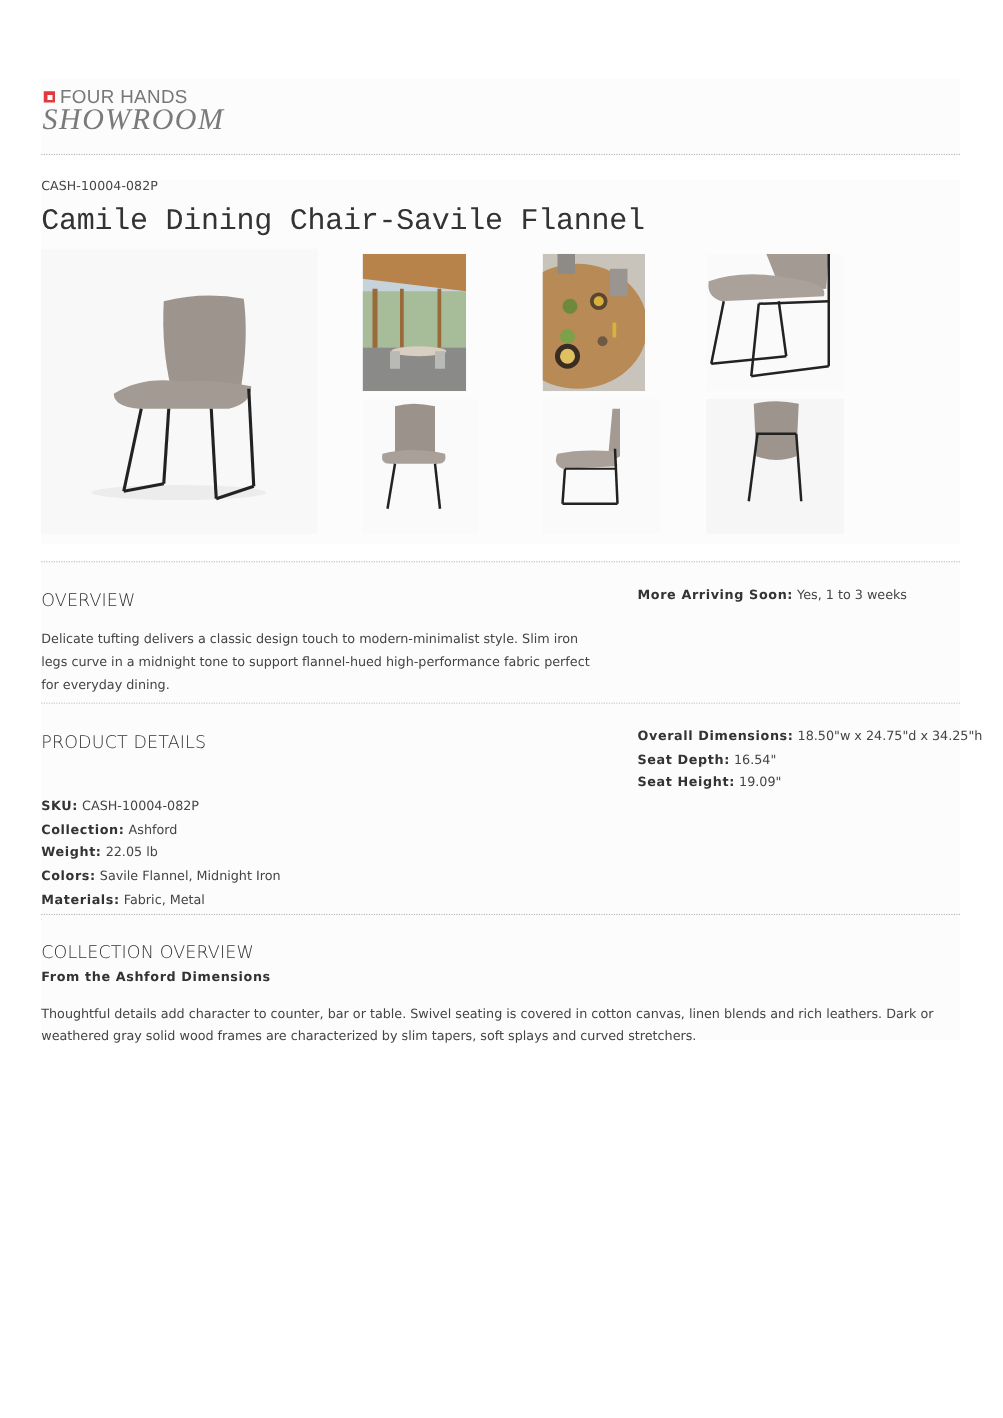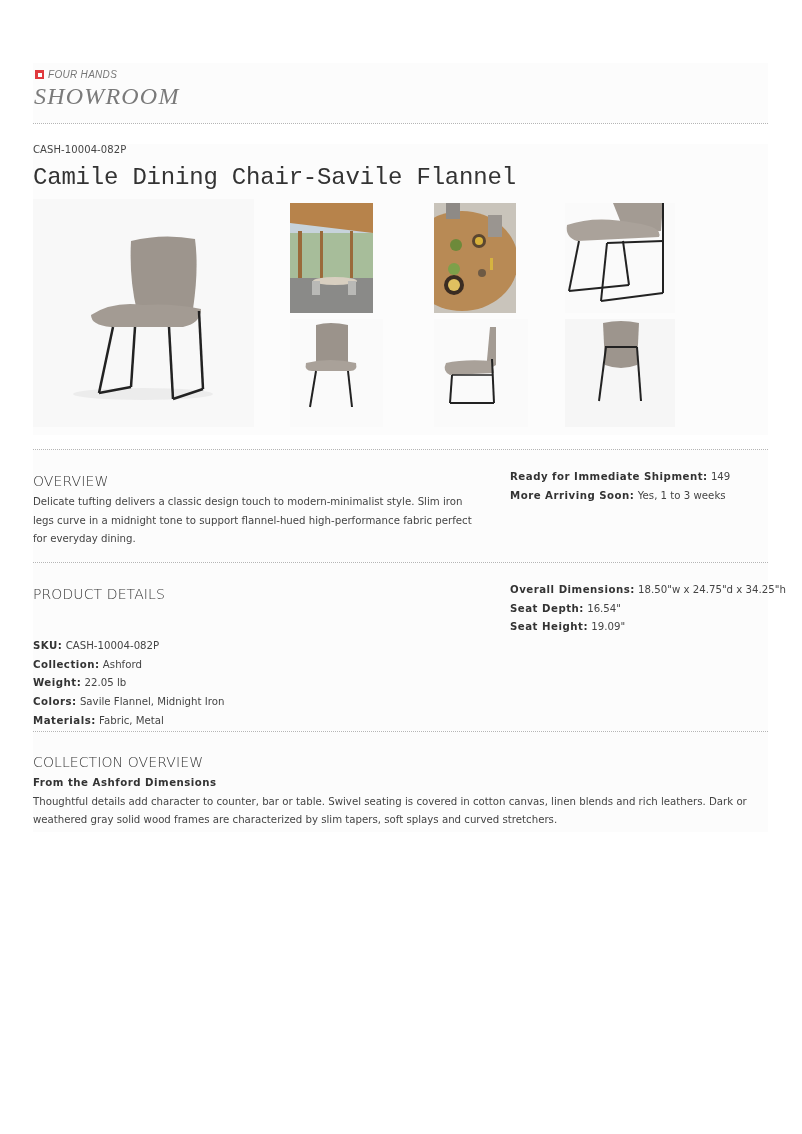--- a/index.html
+++ b/index.html
@@ -7,37 +7,37 @@
   body { font-family: "DejaVu Sans", sans-serif; color: #333; position: relative; overflow: hidden; }
 
   .page { position: absolute; left: 33px; top: 63px; width: 735px; }
   .panel { background: #fcfcfc; }
 
   
   .brand { height: 60px; position: relative; }
   .brand-top { position: absolute; left: 2px; top: 6px; display: flex; align-items: center; gap: 4px; }
   .brand-mark { width: 9px; height: 9px; background: #e03a3e; position: relative; }
   .brand-mark::after { content: ""; position: absolute; left: 2.5px; top: 2.5px; width: 4px; height: 4px; background: #fff; }
-  .brand-name { font-family: "Liberation Sans", sans-serif; font-size: 10px; color: #777; letter-spacing: 0.3px; font-style: italic; }
+  .brand-name { font-family: "Liberation Sans", sans-serif; font-size: 15px; color: #777; letter-spacing: 0.3px; }
   .brand-sub { position: absolute; left: 1px; top: 20px; font-family: "Liberation Serif", serif; font-size: 24px; color: #7a7a7a; letter-spacing: 1.2px; font-style: italic; }
 
   .divider { height: 0; border-top: 1.5px dotted #b5b5b5; }
 
   .sku-line { margin-top: 20px; font-size: 10px; color: #444; letter-spacing: 0.1px; }
   .title { margin-top: 9px; font-size: 24px; color: #333; font-weight: 300; letter-spacing: -0.2px; font-family: Liberation Mono, monospace; }
 
   
   .gallery { position: relative; height: 234px; margin-top: 8px; }
   .img { position: absolute; overflow: hidden; background: #f7f7f7; }
   .img svg { width: 100%; height: 100%; display: block; }
 
   
   .section { position: relative; }
   .h2 { font-size: 14px; color: #333; font-weight: 300; letter-spacing: 0.1px; }
-  .p { font-size: 10.2px; color: #444; line-height: 18.5px; }
+  .p { font-size: 10.2px; color: #444; line-height: 18.5px; margin-top: 10px; }
   .row { font-size: 10.2px; color: #444; line-height: 18.7px; white-space: nowrap; }
   .row b { font-weight: bold; color: #333; letter-spacing: 0.5px; }
 </style>
 </head>
 <body>
 
 <div class="page">
 
   <div class="brand panel">
     <div class="brand-top">
@@ -150,21 +150,20 @@
       </div>
     </div>
   </div>
 
   <div class="divider" style="margin-top:14px;"></div>
 
   <div class="section panel" style="height:112px;">
     <div class="h2" style="position:absolute;left:0;top:23px;">OVERVIEW</div>
     <div class="p" style="position:absolute;left:0;top:43px;width:440px;">Delicate tufting delivers a classic design touch to modern-minimalist style. Slim iron legs curve in a midnight tone to support flannel-hued high-performance fabric perfect for everyday dining.</div>
     <div style="position:absolute;left:477px;top:18px;">
-      <div class="row"><b>Ready for Immediate Shipment:</b> <span>149</span></div>
       <div class="row"><b>More Arriving Soon:</b> <span>Yes, 1 to 3 weeks</span></div>
     </div>
   </div>
 
   <div class="divider"></div>
 
   <div class="section panel" style="height:168px;">
     <div class="h2" style="position:absolute;left:0;top:23px;">PRODUCT DETAILS</div>
     <div style="position:absolute;left:0;top:42px;margin-top:32px;">
       <div class="row"><b>SKU:</b> <span>CASH-10004-082P</span></div>

